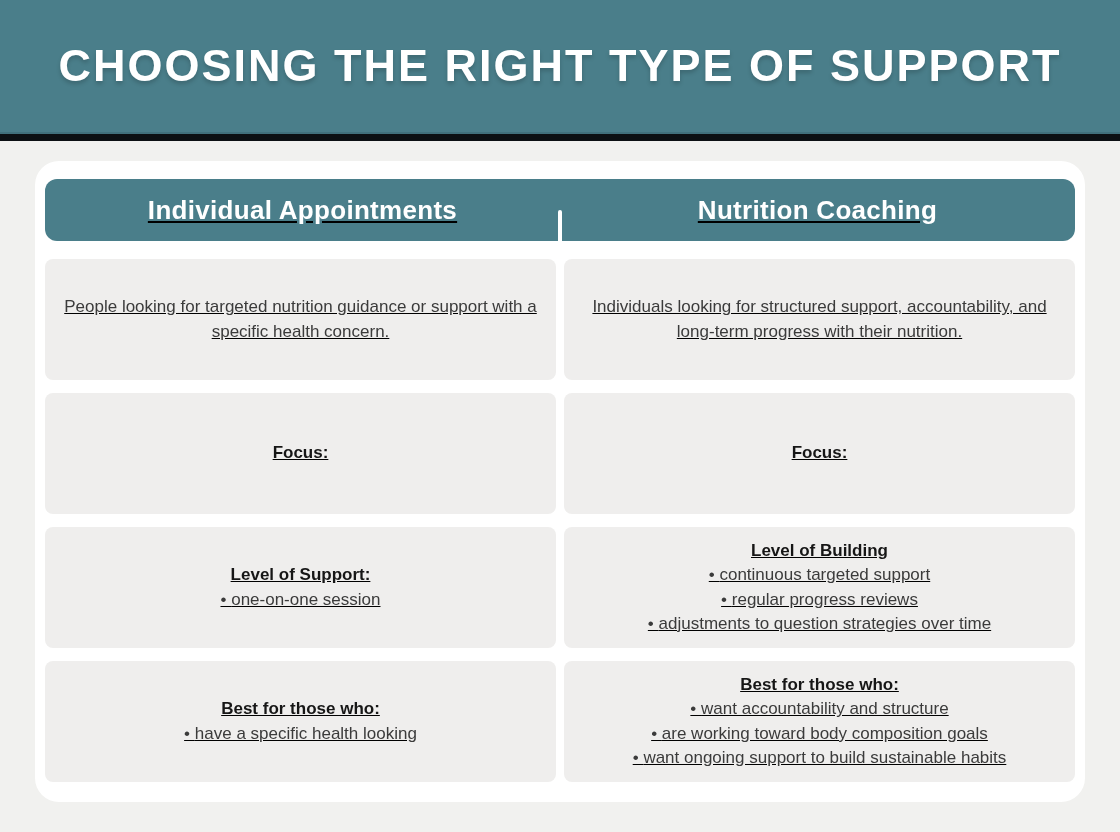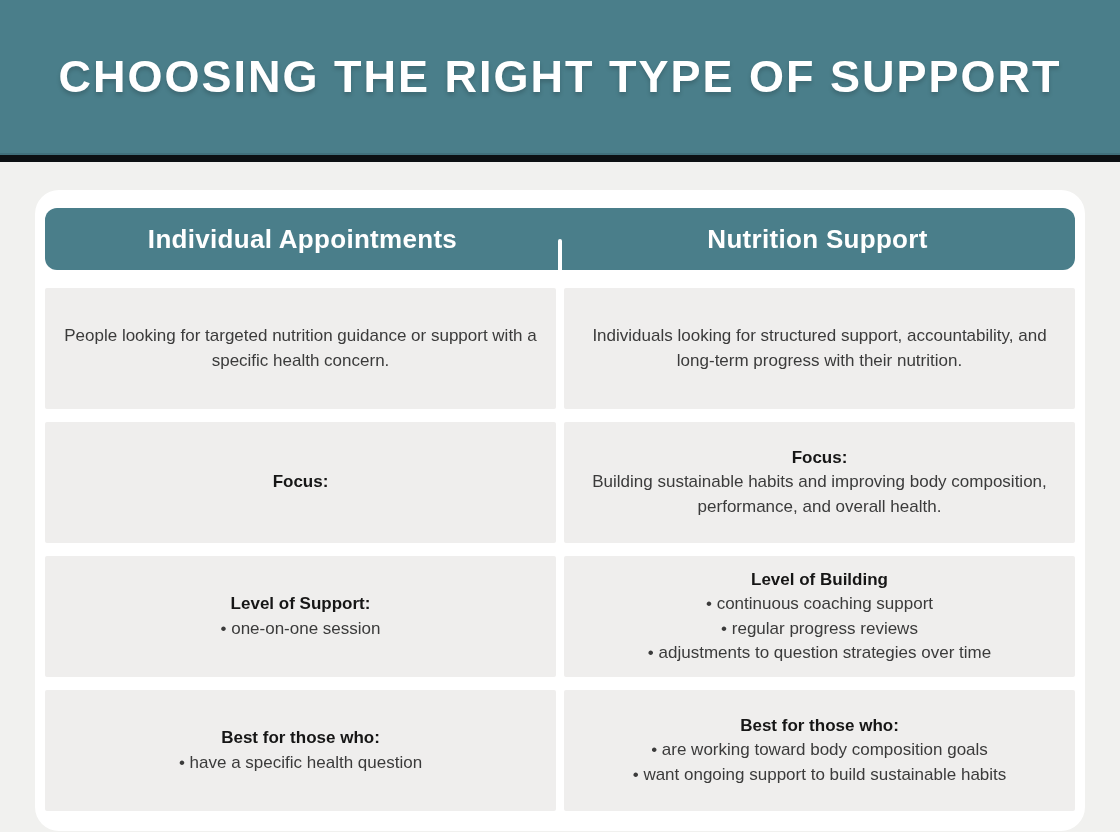--- a/index.html
+++ b/index.html
@@ -4,21 +4,21 @@
 <style>
   html, body { margin: 0; padding: 0; }
   body {
     width: 1120px;
     height: 832px;
     background: #f1f1ef;
     font-family: "Liberation Sans", "DejaVu Sans", sans-serif;
     overflow: hidden;
   }
   .banner {
-    height: 155px;
+    height: 134px;
     background: #4a7e8a;
     border-bottom: 2px solid #41707c;
     box-sizing: border-box;
     display: flex;
     align-items: center;
     justify-content: center;
   }
   .banner h1 {
     margin: 0;
     color: #ffffff;
@@ -26,21 +26,22 @@
     font-weight: 800;
     letter-spacing: 2px;
     white-space: nowrap;
     text-shadow: 0 3px 4px rgba(0,0,0,0.18);
   }
   .black-rule {
     height: 7px;
     background: #0c1013;
   }
   .content {
-    padding-top: 28px;
+    padding-top: 20px;
+    text-decoration: underline;
   }
   .card {
     width: 1050px;
     margin: 0 auto;
     background: #ffffff;
     border-radius: 24px;
     padding: 18px 10px 20px;
     box-sizing: border-box;
   }
   .col-headers {
@@ -70,21 +71,21 @@
   }
   .grid {
     margin-top: 18px;
     display: grid;
     grid-template-columns: 1fr 1fr;
     column-gap: 8px;
     row-gap: 13px;
   }
   .cell {
     background: #efeeed;
-    border-radius: 2px;
+    border-radius: 8px;
     min-height: 121px;
     box-sizing: border-box;
     padding: 12px 16px;
     display: flex;
     flex-direction: column;
     justify-content: center;
     align-items: center;
     text-align: center;
     font-size: 17px;
     line-height: 1.42;
@@ -106,58 +107,58 @@
     <h1>CHOOSING THE RIGHT TYPE OF SUPPORT</h1>
   </header>
 
   <div class="black-rule"></div>
 
   <main class="content">
     <section class="card">
 
       <div class="col-headers">
         <div class="col-header">Individual Appointments</div>
-        <div class="col-header">Nutrition Support</div>
+        <div class="col-header">Nutrition Coaching</div>
         <div class="header-divider"></div>
       </div>
 
       <div class="grid">
 
         <div class="cell">
           <p class="cell-text">People looking for targeted nutrition guidance or support with a specific health concern.</p>
         </div>
         <div class="cell">
           <p class="cell-text">Individuals looking for structured support, accountability, and long-term progress with their nutrition.</p>
         </div>
 
         <div class="cell">
           <p class="cell-heading">Focus:</p>
         </div>
         <div class="cell">
           <p class="cell-heading">Focus:</p>
-          <p class="cell-text">Building sustainable habits and improving body composition, performance, and overall health.</p>
         </div>
 
         <div class="cell">
           <p class="cell-heading">Level of Support:</p>
           <p class="bullet">one-on-one session</p>
         </div>
         <div class="cell">
           <p class="cell-heading">Level of Building</p>
-          <p class="bullet">continuous coaching support</p>
+          <p class="bullet">continuous targeted support</p>
           <p class="bullet">regular progress reviews</p>
           <p class="bullet">adjustments to question strategies over time</p>
         </div>
 
         <div class="cell">
           <p class="cell-heading">Best for those who:</p>
-          <p class="bullet">have a specific health question</p>
+          <p class="bullet">have a specific health looking</p>
         </div>
         <div class="cell">
           <p class="cell-heading">Best for those who:</p>
+          <p class="bullet">want accountability and structure</p>
           <p class="bullet">are working toward body composition goals</p>
           <p class="bullet">want ongoing support to build sustainable habits</p>
         </div>
 
       </div>
     </section>
   </main>
 </div>
 
 </body></html>

